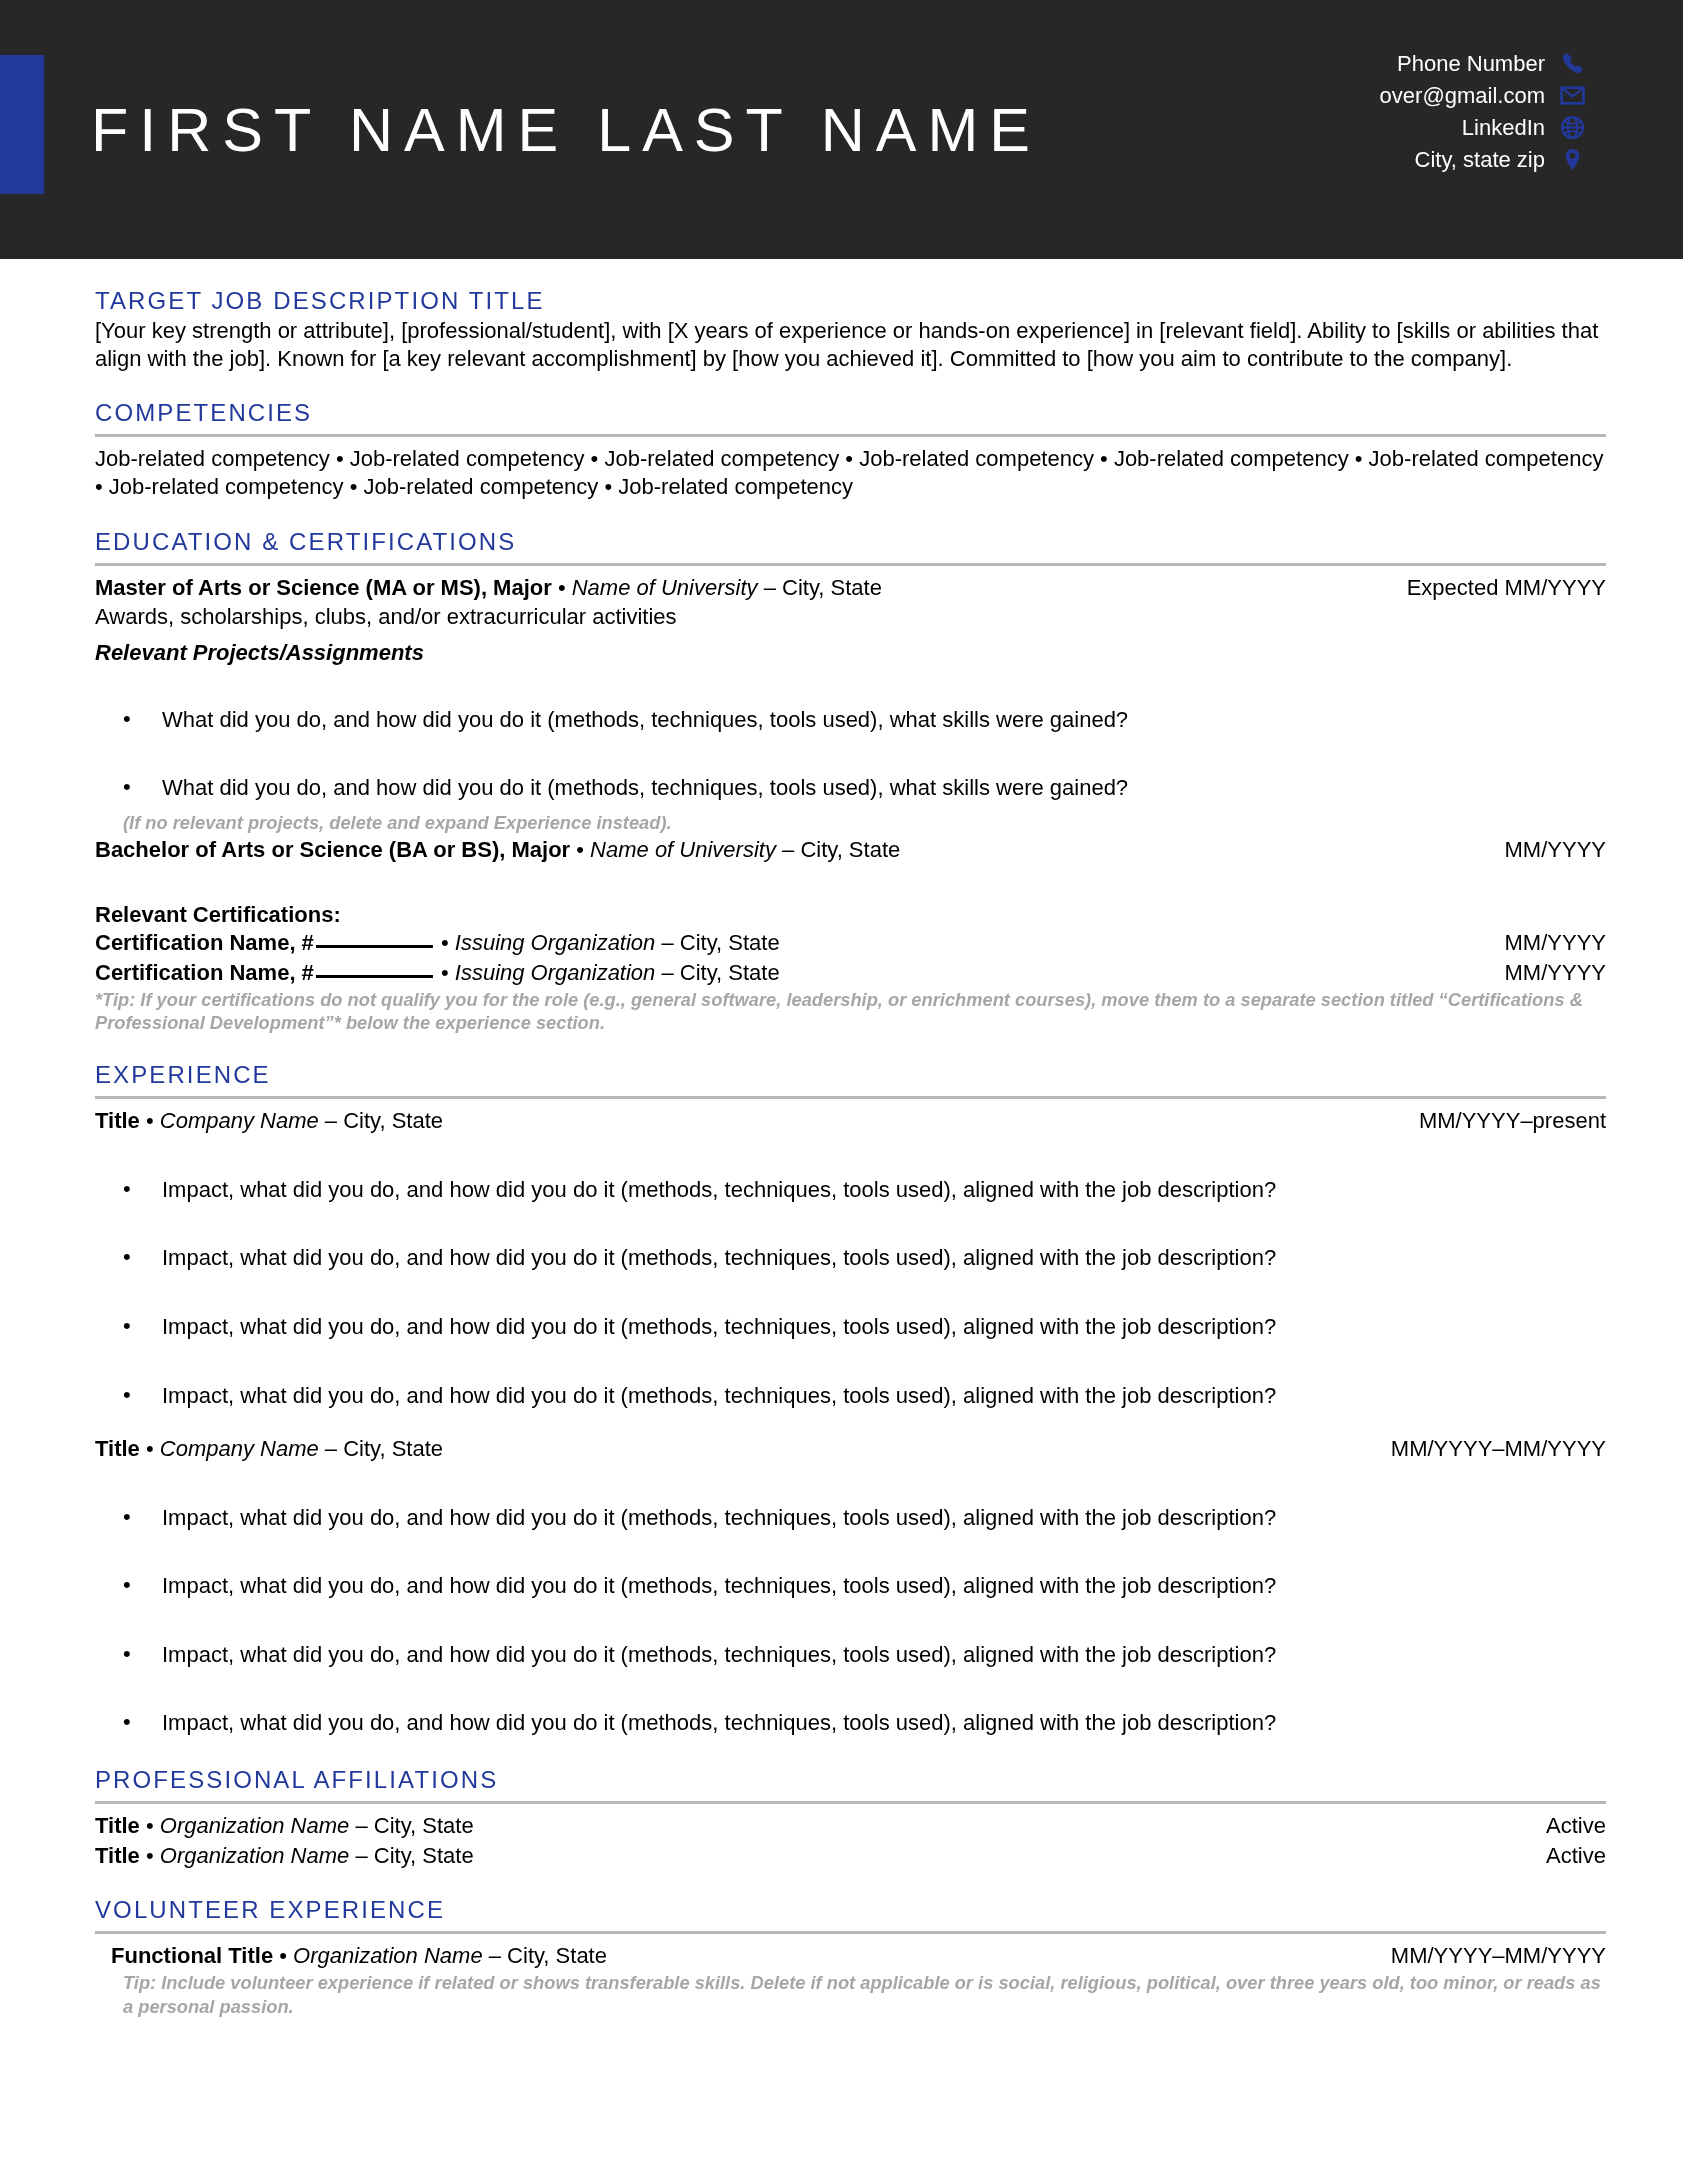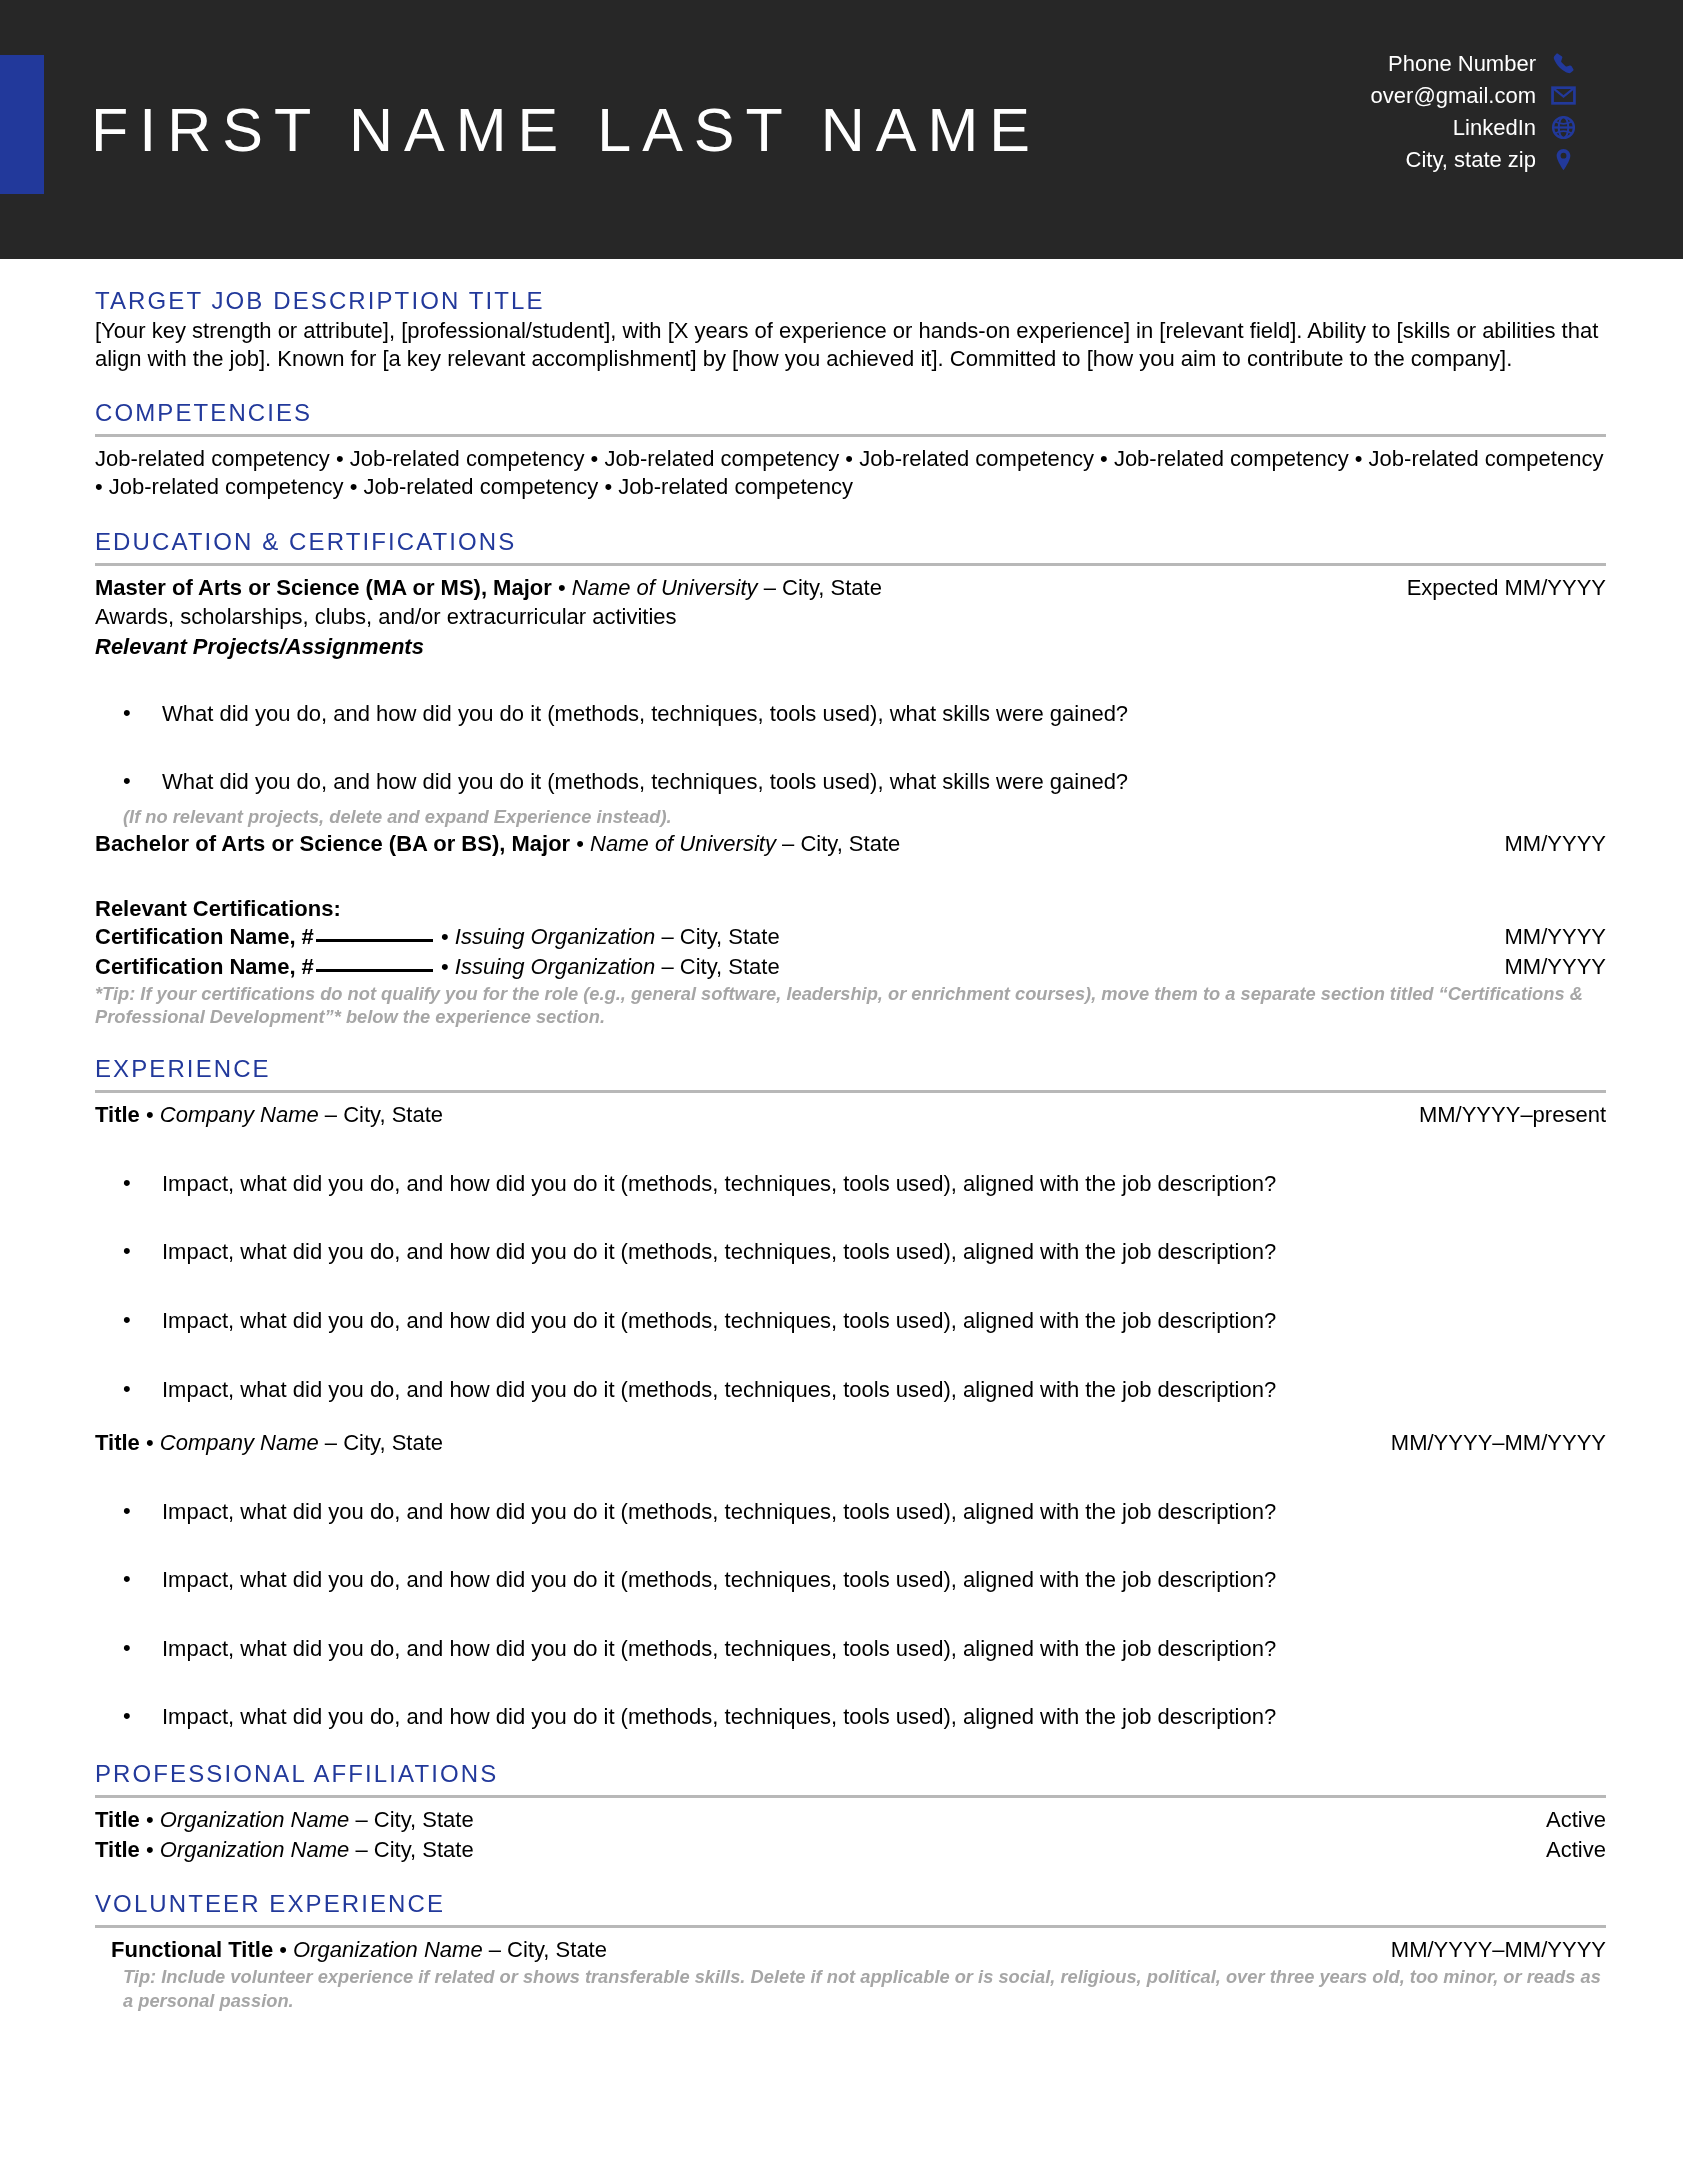--- a/index.html
+++ b/index.html
@@ -31,21 +31,21 @@
   .name {
     margin-left: 91px;
     color: #ffffff;
     font-size: 61px;
     font-weight: 400;
     letter-spacing: 11px;
     white-space: nowrap;
   }
   .contact-block {
     position: absolute;
-    right: 107px;
+    right: 98px;
     top: 48px;
     display: flex;
     flex-direction: column;
     align-items: flex-end;
     gap: 1px;
   }
   .contact-row {
     display: flex;
     align-items: center;
     justify-content: flex-end;
@@ -120,21 +120,21 @@
 
   .plain-line {
     font-size: 22px;
     line-height: 1.3;
     margin-top: 1px;
   }
   .sub-head {
     font-size: 22px;
     font-weight: bold;
     font-style: italic;
-    margin-top: 2px;
+    margin-top: 8px;
   }
 
   ul.bullets {
     list-style: none;
     margin: 4px 0 0 0;
     padding: 0;
   }
   ul.bullets li {
     position: relative;
     padding-left: 67px;

